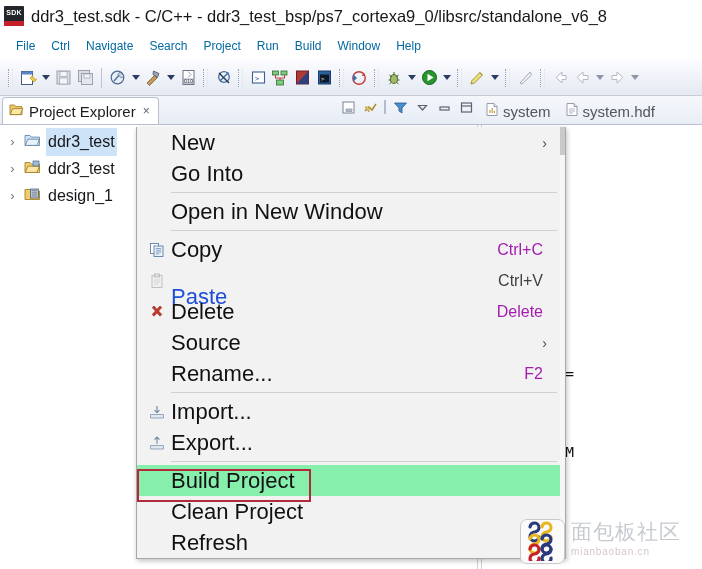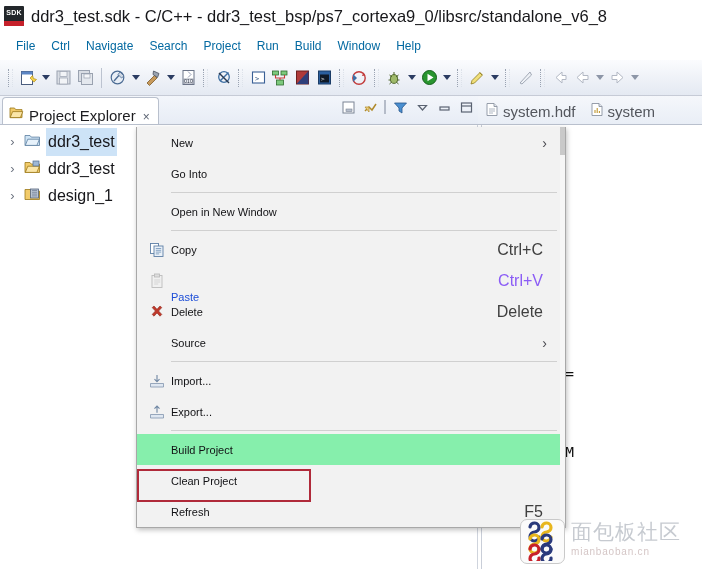--- a/index.html
+++ b/index.html
@@ -140,21 +140,21 @@
     height: 28px;
     background: linear-gradient(to bottom,#f3f6fb 0%, #e7ecf5 100%);
     border-bottom: 1px solid #b9c0cd;
   }
   .view-tab {
     position: absolute;
     left: 2px; top: 1px;
     height: 27px;
     padding: 0 8px 0 6px;
     display: flex;
-    align-items: flex-end;
+    align-items: center;
     gap: 5px;
     background: #ffffff;
     border: 1px solid #b9c0cd;
     border-bottom: none;
     border-top-left-radius: 4px;
     border-top-right-radius: 4px;
     box-sizing: border-box;
     z-index: 2;
   }
   .view-tab .label {
@@ -280,32 +280,32 @@
     box-sizing: border-box;
   }
   .ctx-item .ico {
     width: 28px;
     flex: 0 0 auto;
     display: flex;
     align-items: center;
     justify-content: center;
   }
   .ctx-item .lbl {
-    font-size: 11px;
+    font-size: 22px;
     color: #111114;
     white-space: nowrap;
   }
   .ctx-item.disabled .lbl { color: #1d4ed8; margin-top: 32px; }
   .ctx-item .accel {
     position: absolute;
     right: 22px;
     font-size: 16px;
-    color: #404040;
-  }
-  .ctx-item.disabled .accel { color: #8b5cf6; }
+    color: #a21caf;
+  }
+  .ctx-item.disabled .accel { color: #404040; }
   .ctx-item .sub {
     position: absolute;
     right: 18px;
     font-size: 14px;
     color: #4c4c52;
   }
   .ctx-item.selected {
     background: #86efac;
   }
   .ctx-sep {
@@ -672,34 +672,34 @@
     </div>
   </div>
 
   <div class="editorstack">
     <div class="ed-tabrow">
       <div class="ed-tab">
         <span>
           <svg width="14" height="15" viewBox="0 0 14 15">
             <path d="M2 1.5 h7 l3 3 v9 h-10z" fill="#ffffff" stroke="#8b93a2" stroke-width="0.9"></path>
             <path d="M9 1.5 v3 h3" fill="#e2e6ed" stroke="#8b93a2" stroke-width="0.9"></path>
-            <path d="M4 7 h6 M4 9 h6 M4 11 h4" stroke="#9aa3b2" stroke-width="0.8"></path>
-          </svg>
-        </span>
-        <span class="label">system.hdf</span>
+            <path d="M5 11 v-3 M7.2 11 v-5 M9.4 11 v-2" stroke="#c0962e" stroke-width="1.1"></path>
+          </svg>
+        </span>
+        <span class="label">system</span>
       </div>
       <div class="ed-tab">
         <span>
           <svg width="14" height="15" viewBox="0 0 14 15">
             <path d="M2 1.5 h7 l3 3 v9 h-10z" fill="#ffffff" stroke="#8b93a2" stroke-width="0.9"></path>
             <path d="M9 1.5 v3 h3" fill="#e2e6ed" stroke="#8b93a2" stroke-width="0.9"></path>
-            <path d="M5 11 v-3 M7.2 11 v-5 M9.4 11 v-2" stroke="#c0962e" stroke-width="1.1"></path>
-          </svg>
-        </span>
-        <span class="label">system</span>
+            <path d="M4 7 h6 M4 9 h6 M4 11 h4" stroke="#9aa3b2" stroke-width="0.8"></path>
+          </svg>
+        </span>
+        <span class="label">system.hdf</span>
       </div>
     </div>
 
     <div class="code">
       <div class="vertrule"></div>
       <span class="ln">    <span class="cmt">*/</span></span>
       <span class="ln"> </span>
       <span class="ln">   <span class="kw">for</span> (I = </span>
       <span class="ln">      WordM</span>
       <span class="ln"> </span>
@@ -777,20 +777,25 @@
     <span class="accel">Delete</span>
   </div>
 
   <div class="ctx-item">
     <span class="ico"></span>
     <span class="lbl">Source</span>
     <span class="sub">›</span>
   </div>
 
 
+  <div class="ctx-item">
+    <span class="ico"></span>
+    <span class="lbl">Rename...</span>
+    <span class="accel">F2</span>
+  </div>
 
   <div class="ctx-sep"></div>
 
   <div class="ctx-item">
     <span class="ico">
       <svg width="16" height="16" viewBox="0 0 16 16">
         <path d="M1.5 10.5 h13 v3.5 h-13z" fill="#dfe7f1" stroke="#8296ae" stroke-width="0.8"></path>
         <path d="M8 2 v6.5 M5.5 6.2 L8 8.8 L10.5 6.2" stroke="#6e86a3" stroke-width="1.1" fill="none"></path>
       </svg>
     </span>

